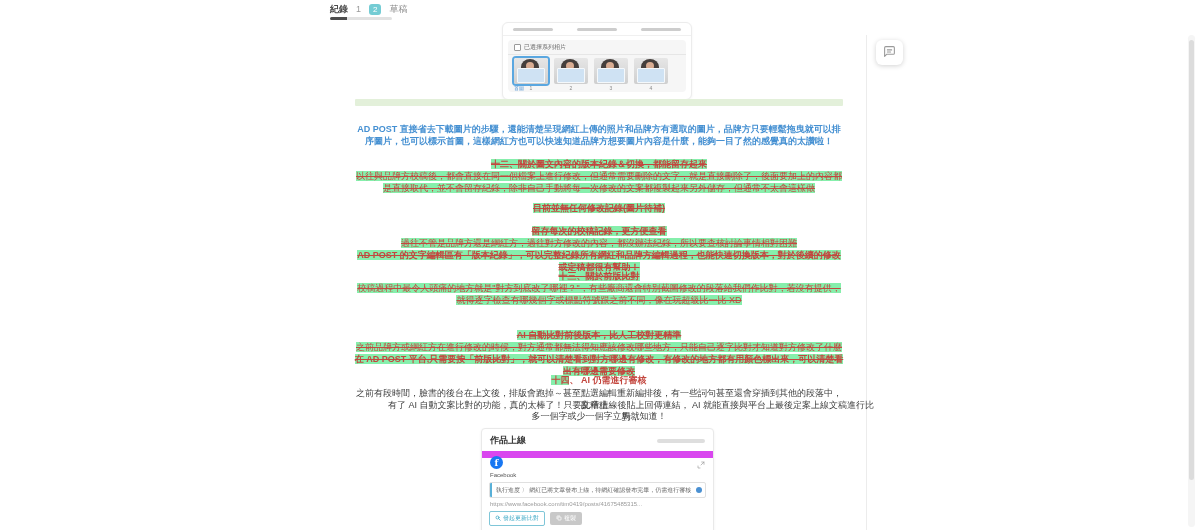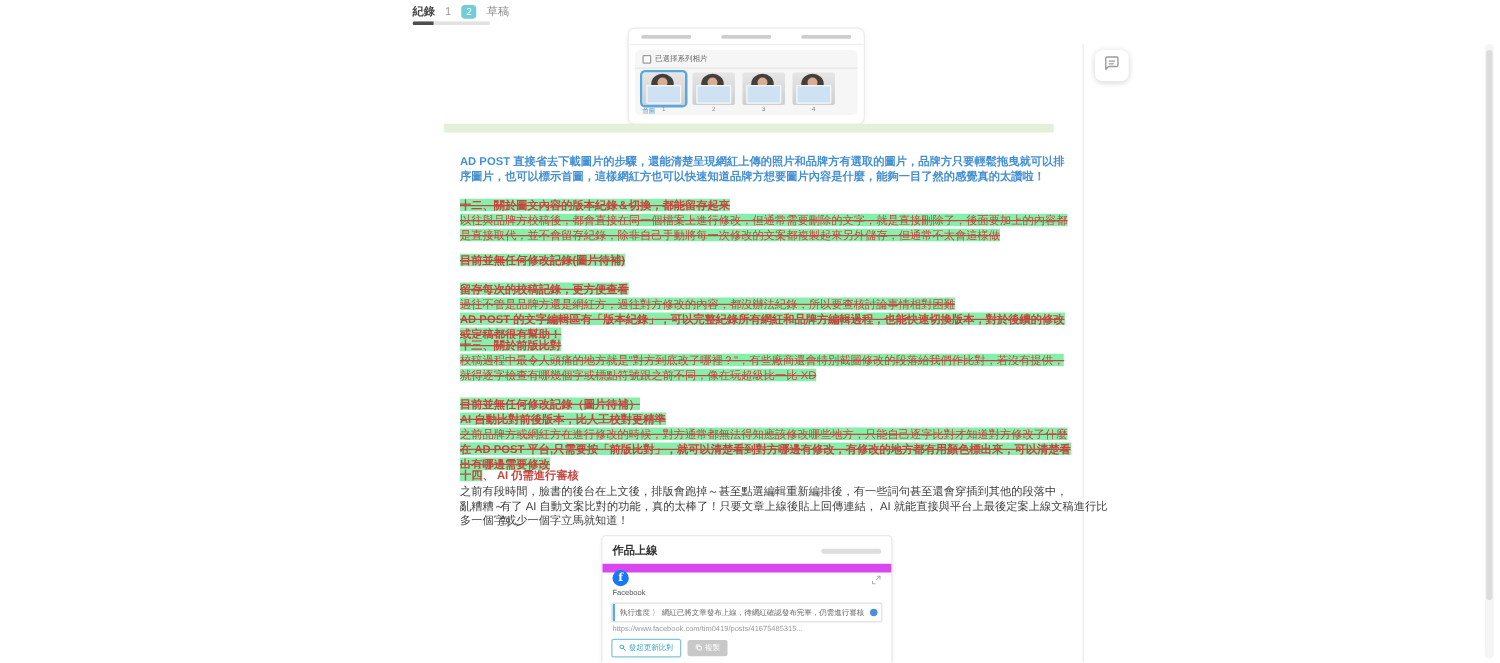--- a/index.html
+++ b/index.html
@@ -40,21 +40,21 @@
   .thumb .face{position:absolute;top:4px;left:12px;width:8px;height:8px;background:#d9ad93;border-radius:50%;}
   .thumb .board{position:absolute;bottom:1px;left:3px;width:26px;height:13px;background:#cfe2f3;border:1px solid #f4f8fb;border-radius:1px;}
   .thumb.selected{box-shadow:0 0 0 2px #5aa7e0;}
   .thumb-num{display:block;text-align:center;font-size:5px;color:#8a8a8a;margin-top:1px;}
   .first-tag{position:absolute;left:0;top:27px;font-size:5px;color:#4a90d2;}
 
   
   .green-strip{position:absolute;left:355px;top:99px;width:488px;height:7px;background:#e3f0da;border-radius:1px;}
 
   
-  .para{position:absolute;left:368px;width:492px;font-size:9px;line-height:11.6px;letter-spacing:0;}
+  .para{position:absolute;left:353px;width:492px;font-size:9px;line-height:11.6px;letter-spacing:0;text-align:center;}
   .blue{color:#4590d2;font-weight:700;}
   .red{color:#c3473f;}
   .bold{font-weight:700;}
   .strike-hl{background:#86efac;text-decoration:line-through;text-decoration-thickness:1px;}
   .hl{background:#86efac;}
   .dark{color:#3f3f3f;}
 
   
   .shot-bottom{position:absolute;left:481px;top:428px;width:231px;height:110px;background:#fff;border:1px solid #e9e9e9;
                border-radius:4px;box-shadow:0 1px 3px rgba(0,0,0,.06);}
@@ -163,21 +163,20 @@
   <div class="para red" style="top:171px;"><span class="strike-hl">以往與品牌方校稿後，都會直接在同一個檔案上進行修改，但通常需要刪除的文字，就是直接刪除了，後面要加上的內容都是直接取代，並不會留存紀錄，除非自己手動將每一次修改的文案都複製起來另外儲存，但通常不太會這樣做</span></div>
   <div class="para red" style="top:203px;"><span class="strike-hl bold">目前並無任何修改記錄(圖片待補)</span></div>
 
   <div class="para red" style="top:226px;"><span class="strike-hl bold">留存每次的校稿記錄，更方便查看</span></div>
   <div class="para red" style="top:238px;"><span class="strike-hl">過往不管是品牌方還是網紅方，過往對方修改的內容，都沒辦法紀錄，所以要查核討論事情相對困難</span></div>
   <div class="para red" style="top:250px;"><span class="strike-hl bold">AD POST 的文字編輯區有「版本紀錄」，可以完整紀錄所有網紅和品牌方編輯過程，也能快速切換版本，對於後續的修改或定稿都很有幫助！</span></div>
 
   <div class="para red" style="top:271px;"><span class="strike-hl bold">十三、關於前版比對</span></div>
   <div class="para red" style="top:283px;"><span class="strike-hl">校稿過程中最令人頭痛的地方就是"對方到底改了哪裡？"，有些廠商還會特別截圖修改的段落給我們作比對，若沒有提供，就得逐字檢查有哪幾個字或標點符號跟之前不同，像在玩超級比一比 XD</span></div>
 
-  <div class="para red" style="top:318px;"><span class="strike-hl bold">目前並無任何修改記錄（圖片待補）</span></div>
   <div class="para red" style="top:330px;"><span class="strike-hl bold">AI 自動比對前後版本，比人工校對更精準</span></div>
   <div class="para red" style="top:342px;"><span class="strike-hl">之前品牌方或網紅方在進行修改的時候，對方通常都無法得知應該修改哪些地方，只能自己逐字比對才知道對方修改了什麼內容</span></div>
   <div class="para red" style="top:354px;"><span class="strike-hl bold">在 AD POST 平台,只需要按「前版比對」，就可以清楚看到對方哪邊有修改，有修改的地方都有用顏色標出來，可以清楚看出有哪邊需要修改</span></div>
 
   <div class="para" style="top:375px;">
     <span class="red bold hl">十四</span><span class="red bold">、 AI 仍需進行審核</span>
   </div>
   <div class="para dark" style="top:388px;">之前有段時間，臉書的後台在上文後，排版會跑掉～甚至點選編輯重新編排後，有一些詞句甚至還會穿插到其他的段落中，亂糟糟～</div>
   <div class="para dark" style="top:400px;margin-left:32px;">有了 AI 自動文案比對的功能，真的太棒了！只要文章上線後貼上回傳連結， AI 就能直接與平台上最後定案上線文稿進行比對，</div>
   <div class="para dark" style="top:411px;">多一個字或少一個字立馬就知道！</div>

